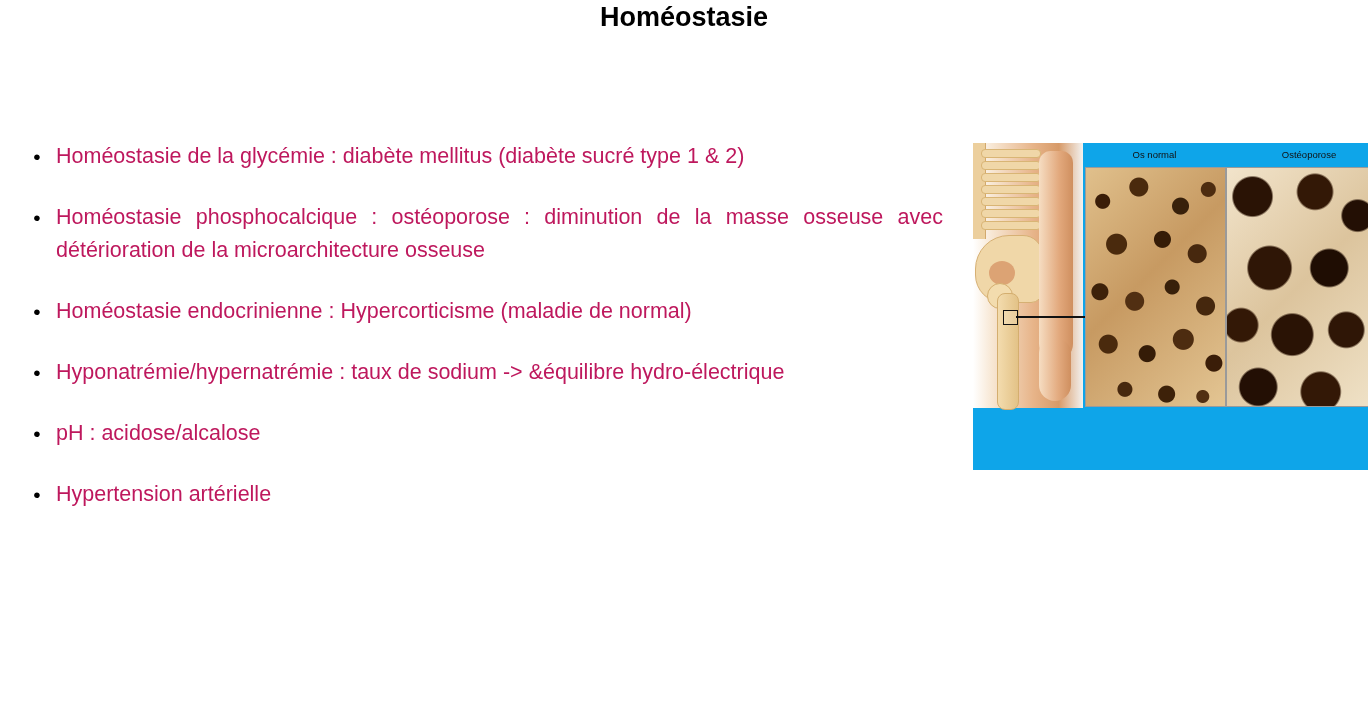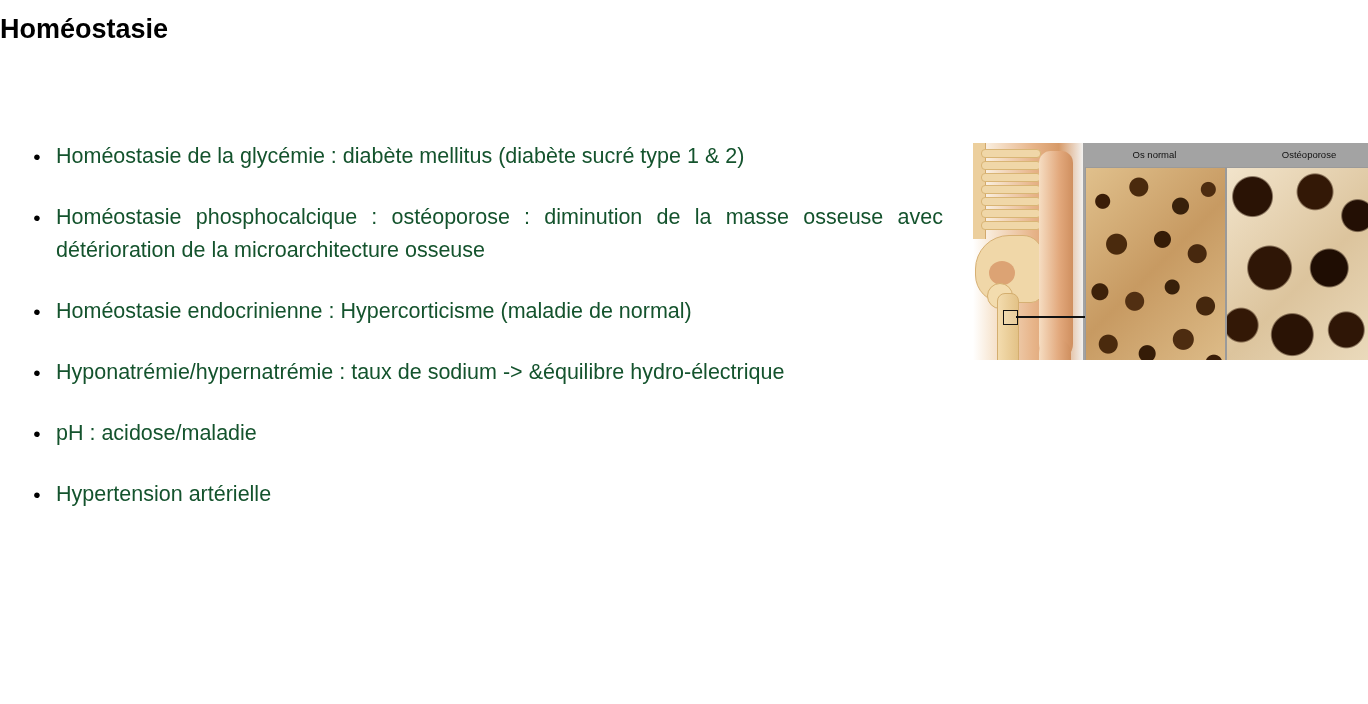--- a/index.html
+++ b/index.html
@@ -12,22 +12,22 @@
     background: #ffffff;
     font-family: "Liberation Sans", sans-serif;
     color: #000000;
     overflow: hidden;
     position: relative;
   }
 
   
   .title-block {
     width: 100%;
-    text-align: left;
-    padding-top: 12px;
+    text-align: center;
+    padding-top: 0px;
   }
   .slide-title {
     font-size: 27px;
     font-weight: bold;
     line-height: 34px;
     margin: 0;
   }
   .slide-subtitle {
     font-size: 25px;
     font-weight: normal;
@@ -56,34 +56,34 @@
     font-size: 21px;
     line-height: 33px;
     text-align: center;
     color: #000;
   }
   .bullet-text {
     flex: 1 1 auto;
     font-size: 21.5px;
     line-height: 33px;
     text-align: justify;
-    color: #14532d;
+    color: #be185d;
   }
   .bullet-text.no-justify {
     text-align: left;
   }
 
   
   .figure {
     position: absolute;
     left: 973px;
     top: 143px;
     width: 395px;
-    height: 217px;
-    background: #a3a3a3;
+    height: 327px;
+    background: #0ea5e9;
     overflow: hidden;
     border: 0;
   }
   .fig-body {
     position: absolute;
     left: 0;
     top: 0;
     width: 110px;
     height: 265px;
     background: linear-gradient(to right, #ffffff 0%, #f7e6d2 18%, #e7b489 55%, #d79a68 78%, #f3f2f0 100%);
@@ -278,21 +278,21 @@
     <span class="bullet-text no-justify">Homéostasie endocrinienne : Hypercorticisme (maladie de normal)</span>
   </div>
 
   <div class="bullet-row">
     <span class="bullet-marker">•</span>
     <span class="bullet-text">Hyponatrémie/hypernatrémie : taux de sodium -&gt; &amp;équilibre hydro-électrique</span>
   </div>
 
   <div class="bullet-row">
     <span class="bullet-marker">•</span>
-    <span class="bullet-text no-justify">pH : acidose/maladie</span>
+    <span class="bullet-text no-justify">pH : acidose/alcalose</span>
   </div>
 
   <div class="bullet-row">
     <span class="bullet-marker">•</span>
     <span class="bullet-text no-justify">Hypertension artérielle</span>
   </div>
 
 </div>
 
 <div class="figure">

